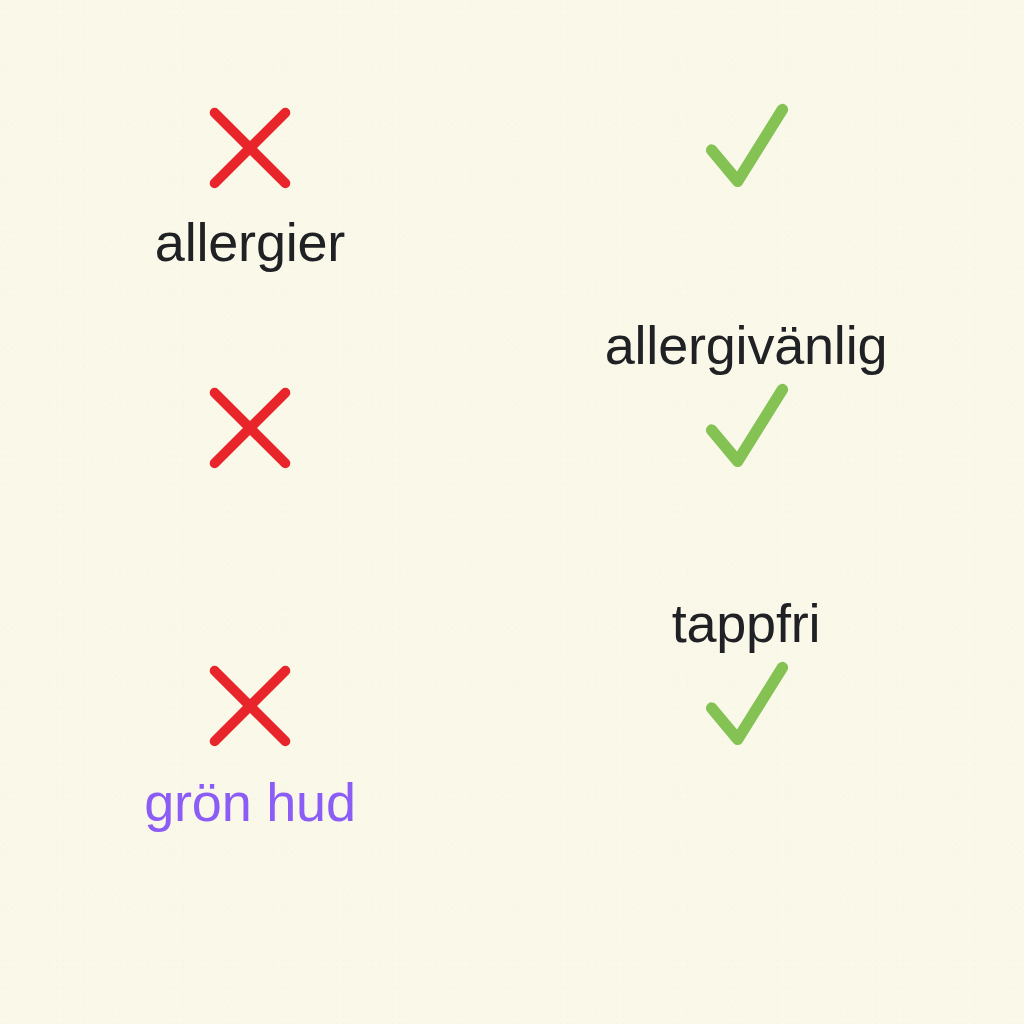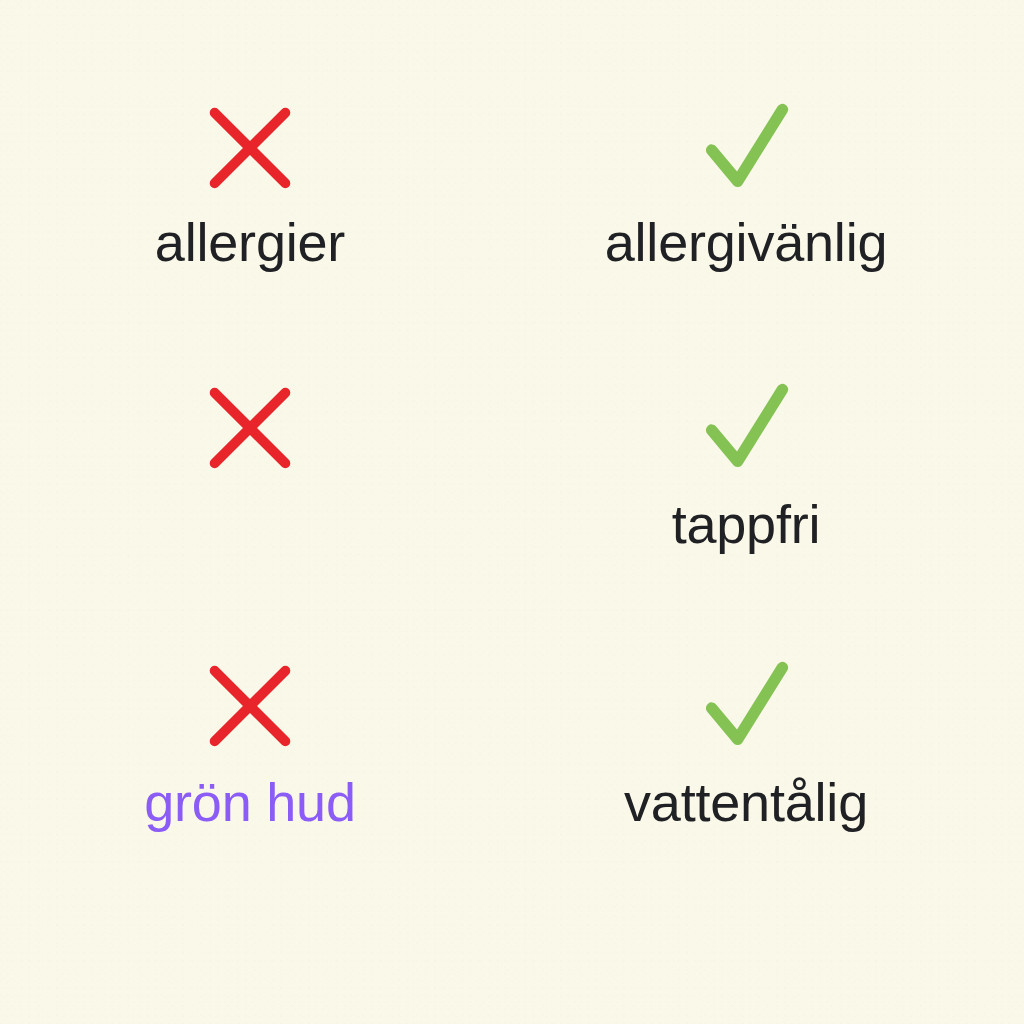--- a/index.html
+++ b/index.html
@@ -39,21 +39,21 @@
     border-radius: 14px;
   }
   .cell {
     display: flex;
     flex-direction: column;
     align-items: center;
     justify-content: flex-start;
   }
   
   .col-neg { transform: translateX(-6px); }
-  .col-pos { transform: translateX(-22px); }
+  .col-pos { transform: translateX(-22px); justify-content: space-between; }
 
   .icon-wrap {
     width: 104px;
     height: 104px;
     display: block;
   }
   .icon-wrap svg {
     display: block;
     width: 100%;
     height: 100%;
@@ -134,16 +134,15 @@
     </span>
     <span class="label" style="color: #8b5cf6;">grön hud</span>
   </div>
 
   <div class="cell col-pos row3">
     <span class="icon-wrap">
       <svg viewBox="0 0 100 100" aria-hidden="true">
         <path d="M17 52 L42 82 L85 13" stroke="#84c254" stroke-width="11" stroke-linecap="round" stroke-linejoin="round" fill="none"></path>
       </svg>
     </span>
-    <span class="label" style="color: rgb(32, 33, 36);">vattentålig</span>
   </div>
 
 </div>
 
 </body></html>

